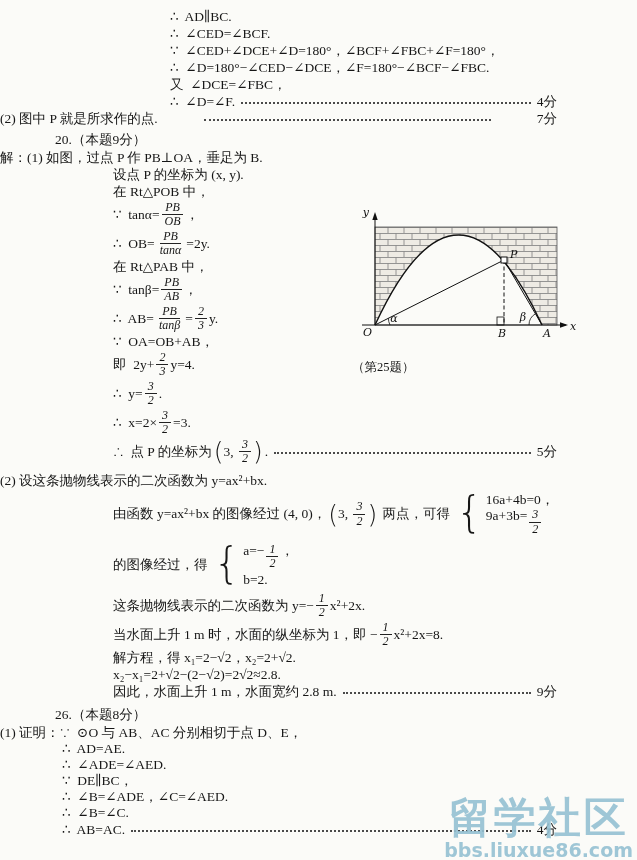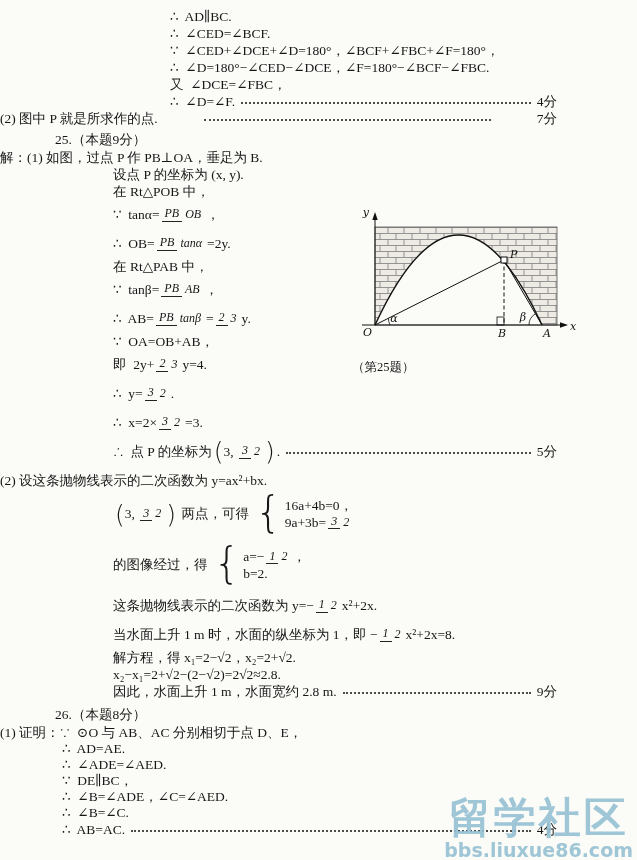--- a/index.html
+++ b/index.html
@@ -18,21 +18,21 @@
   .tight{height:16px;line-height:16px;}
   .ind0{margin-left:55px;}
   .ind1{margin-left:170px;}
   .ind2{gap:40px;}
   .ind3{margin-left:113px;}
   .ind4{margin-left:62px;}
   .qheader{height:18px;line-height:18px;margin-top:4px;}
   .gap{margin-top:6px;}
   .withscore{margin-right:80px;}
   .leader{flex:1 1 auto;min-width:24px;margin:0 6px;border-bottom:2px dotted #4a4a4a;height:2px;align-self:center;}
-  .frac{display:inline-flex;flex-direction:row;align-items:center;margin:0 2px;font-size:12px;line-height:1.12;font-style:italic;}
+  .frac{display:inline-flex;flex-direction:column;align-items:center;margin:0 2px;font-size:12px;line-height:1.12;font-style:italic;}
   .frac .num{border-bottom:1px solid #222;padding:0 3px;}
   .frac .den{padding:0 3px;}
   .brace{font-family:"DejaVu Sans",sans-serif;font-weight:300;font-size:42px;line-height:0.9;margin:0 3px 0 6px;transform:translateY(-1px);}
   .sys{display:inline-flex;flex-direction:column;justify-content:center;row-gap:1px;}
   .sysrow{display:flex;line-height:1.15;}
   .bpgroup{display:inline-flex;align-items:center;margin:0 2px;}
   .bp{font-size:25px;font-weight:300;line-height:1;font-family:"DejaVu Sans",sans-serif;}
   .figure{position:absolute;left:352px;top:203px;width:228px;}
   .fig text{font-family:"DejaVu Serif",serif;font-style:italic;font-size:11px;fill:#111;}
   .figcap{text-align:left;font-size:12.5px;margin-top:2px;font-style:normal;}
@@ -55,21 +55,21 @@
     <span>∴  ∠D=∠F.</span>
     <span class="leader"></span>
     <span class="score">4分</span>
   </div>
   <div class="line ind2 withscore">
     <span>(2) 图中 P 就是所求作的点.</span>
     <span class="leader"></span>
     <span class="score">7分</span>
   </div>
 
-  <div class="line ind0 qheader">25.（本题9分）</div>
+  <div class="line ind0 qheader">20.（本题9分）</div>
   <div class="line ind2">解：(1) 如图，过点 P 作 PB⊥OA，垂足为 B.</div>
   <div class="line ind3">设点 P 的坐标为 (x, y).</div>
   <div class="line ind3">在 Rt△POB 中，</div>
 
   <div class="line mline ind3">
     <span>∵  tanα=</span>
     <span class="frac">
       <span class="num">PB</span>
       <span class="den">OB</span>
     </span>
@@ -151,20 +151,21 @@
       <span class="bp">)</span>
     </span>
     <span>.</span>
     <span class="leader"></span>
     <span class="score">5分</span>
   </div>
 
   <div class="line ind2 gap">(2) 设这条抛物线表示的二次函数为 y=ax²+bx.</div>
 
   <div class="line sysline sys1h ind3">
+    <span>由函数 y=ax²+bx 的图像经过 (4, 0)，</span>
     <span class="bpgroup">
       <span class="bp">(</span>
       <span>3, </span>
       <span class="frac">
         <span class="num">3</span>
         <span class="den">2</span>
       </span>
       <span class="bp">)</span>
     </span>
     <span> 两点，可得</span>

